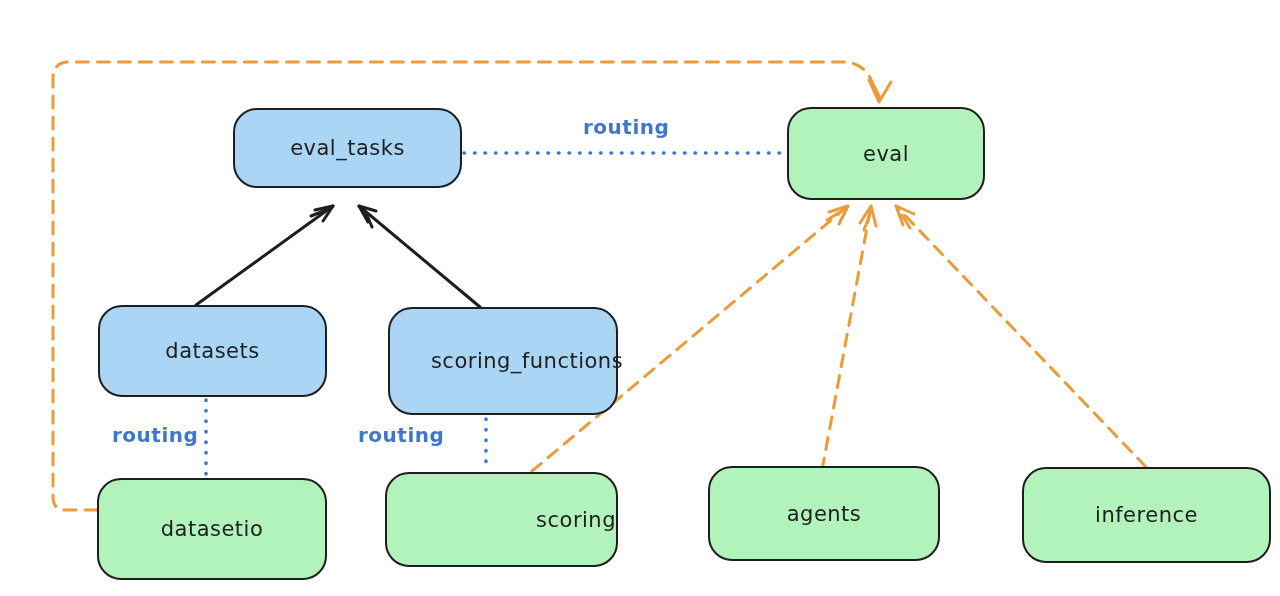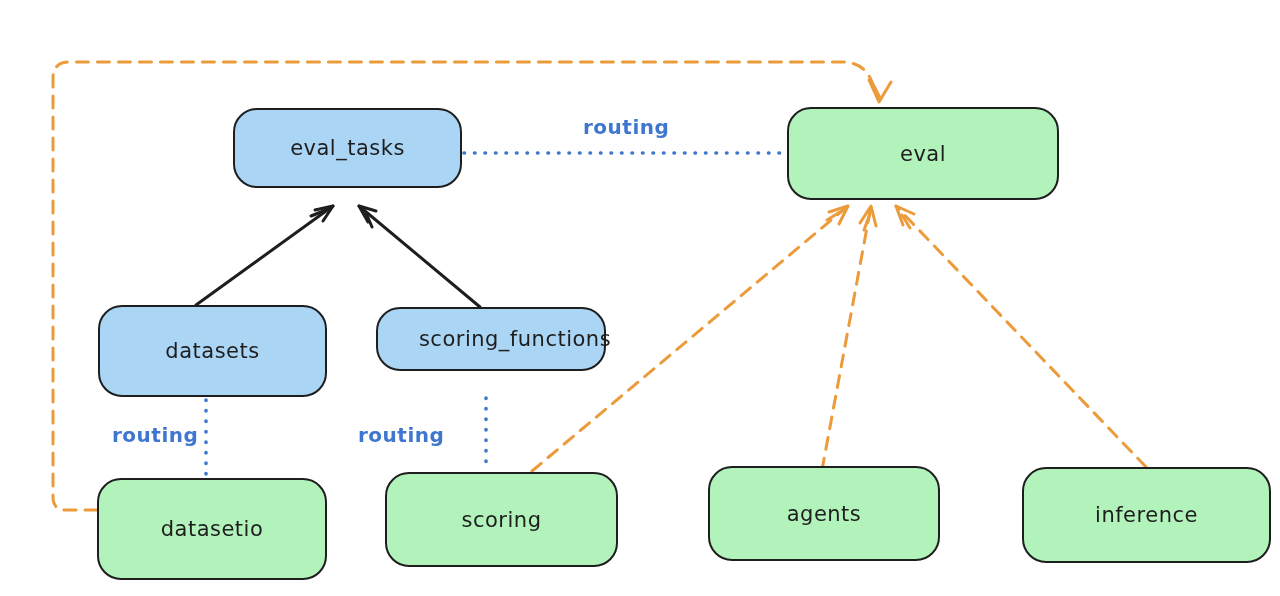--- a/index.html
+++ b/index.html
@@ -79,33 +79,33 @@
     <path class="dashed-head" d="M 864 230 L 870 214"></path>
 
     <path class="dashed-edge" d="M 1146 467 L 896 206"></path>
     <path class="dashed-head" d="M 903 225 L 896 206 L 914 214"></path>
     <path class="dashed-head" d="M 910 228 L 902 215"></path>
   </svg>
 
   <div class="node blue" style="left:233px;top:108px;width:229px;height:80px;">
     <span>eval_tasks</span>
   </div>
-  <div class="node green" style="left:787px;top:107px;width:272px;height:93px;">
+  <div class="node green" style="left:787px;top:107px;width:198px;height:93px;">
     <span>eval</span>
   </div>
   <div class="node blue" style="left:98px;top:305px;width:229px;height:92px;">
     <span>datasets</span>
   </div>
-  <div class="node blue" style="left:376px;top:307px;width:230px;height:64px;padding-left:48px;">
+  <div class="node blue" style="left:388px;top:307px;width:230px;height:108px;padding-left:48px;">
     <span>scoring_functions</span>
   </div>
   <div class="node green" style="left:97px;top:478px;width:230px;height:102px;">
     <span>datasetio</span>
   </div>
-  <div class="node green" style="left:385px;top:472px;width:233px;height:95px;">
+  <div class="node green" style="left:385px;top:472px;width:233px;height:95px;justify-content:flex-end;">
     <span>scoring</span>
   </div>
   <div class="node green" style="left:708px;top:466px;width:232px;height:95px;">
     <span>agents</span>
   </div>
   <div class="node green" style="left:1022px;top:467px;width:249px;height:96px;">
     <span>inference</span>
   </div>
 
   <span class="edge-label" style="left:583px;top:115px;">routing</span>

